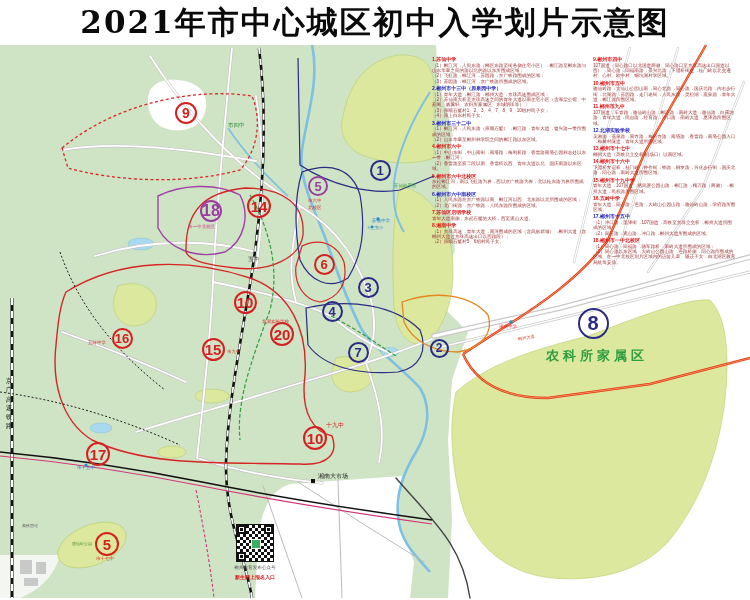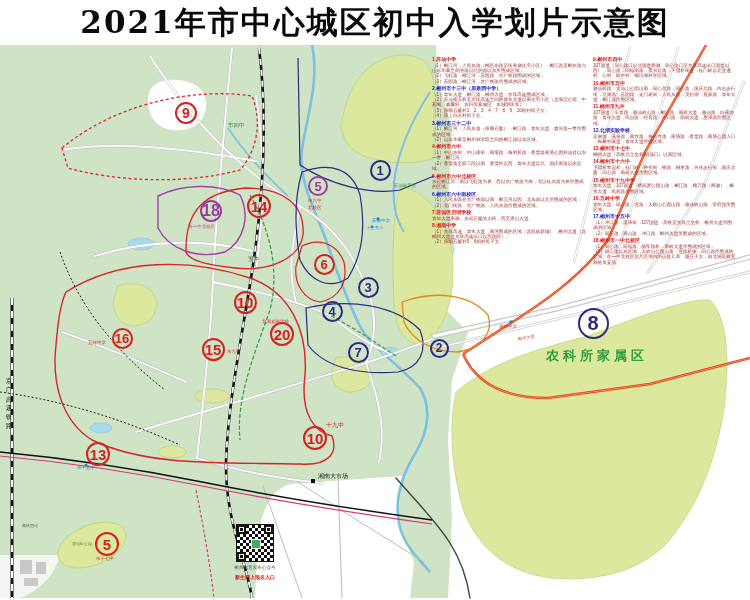--- a/index.html
+++ b/index.html
@@ -241,21 +241,21 @@
       <div class="zone navy" style="left: 347.5px; top: 341.5px; width: 21px; height: 21px; font-size: 13px;">7</div>
       <div class="zone navy" style="left: 577.5px; top: 307.5px; width: 31px; height: 31px; font-size: 20px;">8</div>
       <div class="zone red" style="left: 175px; top: 102px; width: 22px; height: 22px; font-size: 14px;">9</div>
       <div class="zone red" style="left: 233.5px; top: 265.5px; width: 23px; height: 23px; font-size: 15px; margin-top: 25px;">10</div>
       <div class="zone red" style="left: 201.5px; top: 337.5px; width: 23px; height: 23px; font-size: 15px;">15</div>
       <div class="zone red" style="left: 270px; top: 322px; width: 24px; height: 24px; font-size: 15px;">20</div>
       <div class="zone red" style="left: 95px; top: 532px; width: 24px; height: 24px; font-size: 15px;">5</div>
       <div class="zone red" style="left: 247px; top: 194px; width: 24px; height: 24px; font-size: 15px; text-align: center;">14</div>
       <div class="zone red" style="left: 303px; top: 426px; width: 24px; height: 24px; font-size: 15px;">10</div>
       <div class="zone red" style="left: 111.5px; top: 327.5px; width: 21px; height: 21px; font-size: 13px;">16</div>
-      <div class="zone red" style="left: 86px; top: 442px; width: 24px; height: 24px; font-size: 15px;">13</div>
+      <div class="zone red" style="left: 86px; top: 442px; width: 24px; height: 24px; font-size: 15px;">17</div>
       <div class="zone purple" style="left: 200px; top: 200px; width: 22px; height: 22px; font-size: 16px;">18</div>
     </div>
 
   <div id="mlabels">
       <span class="mlabel" style="left: 228px; top: 123px; color: rgb(46, 139, 58); font-size: 5.5px;">市四中</span>
       <span class="mlabel" style="left: 188px; top: 225px; color: rgb(212, 58, 138); font-size: 4.5px;">市一中北校区</span>
       <span class="mlabel" style="left: 308px; top: 199px; color: rgb(214, 37, 37); font-size: 4.5px;">市六中</span>
       <span class="mlabel" style="left: 308px; top: 206px; color: rgb(214, 37, 37); font-size: 4.5px;">北校区</span>
       <span class="mlabel" style="left: 248px; top: 257px; color: rgb(51, 51, 51); font-size: 5.5px;">五中</span>
       <span class="mlabel" style="left: 394px; top: 184px; color: rgb(46, 158, 62); font-size: 4.5px;">苏仙岭景区</span>

